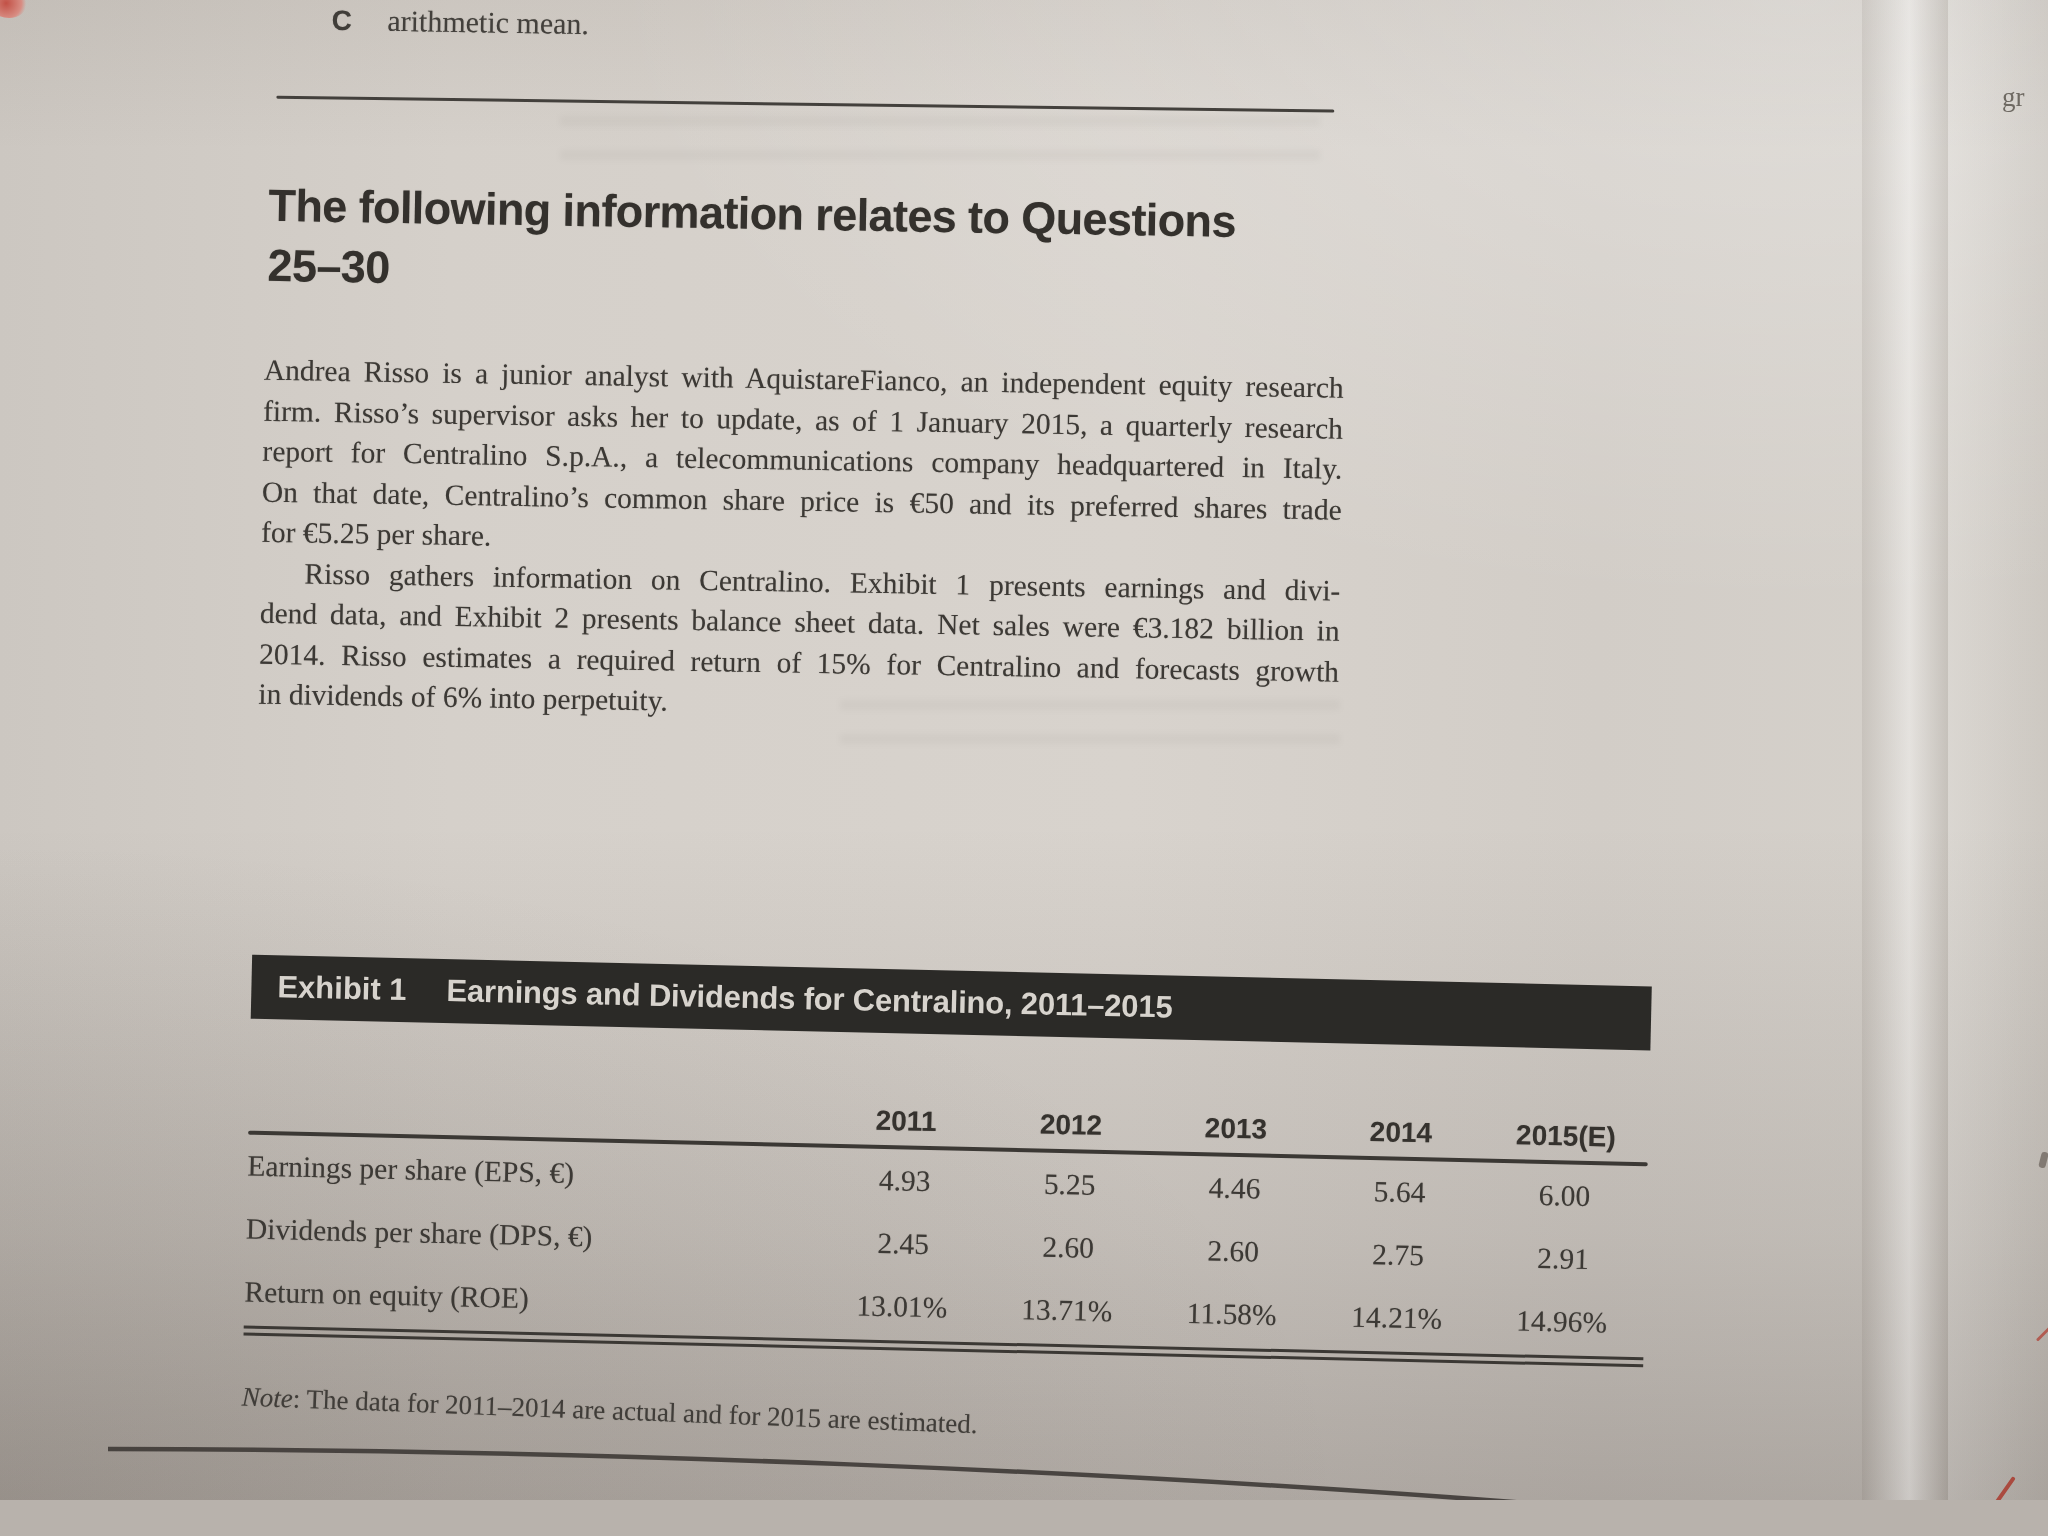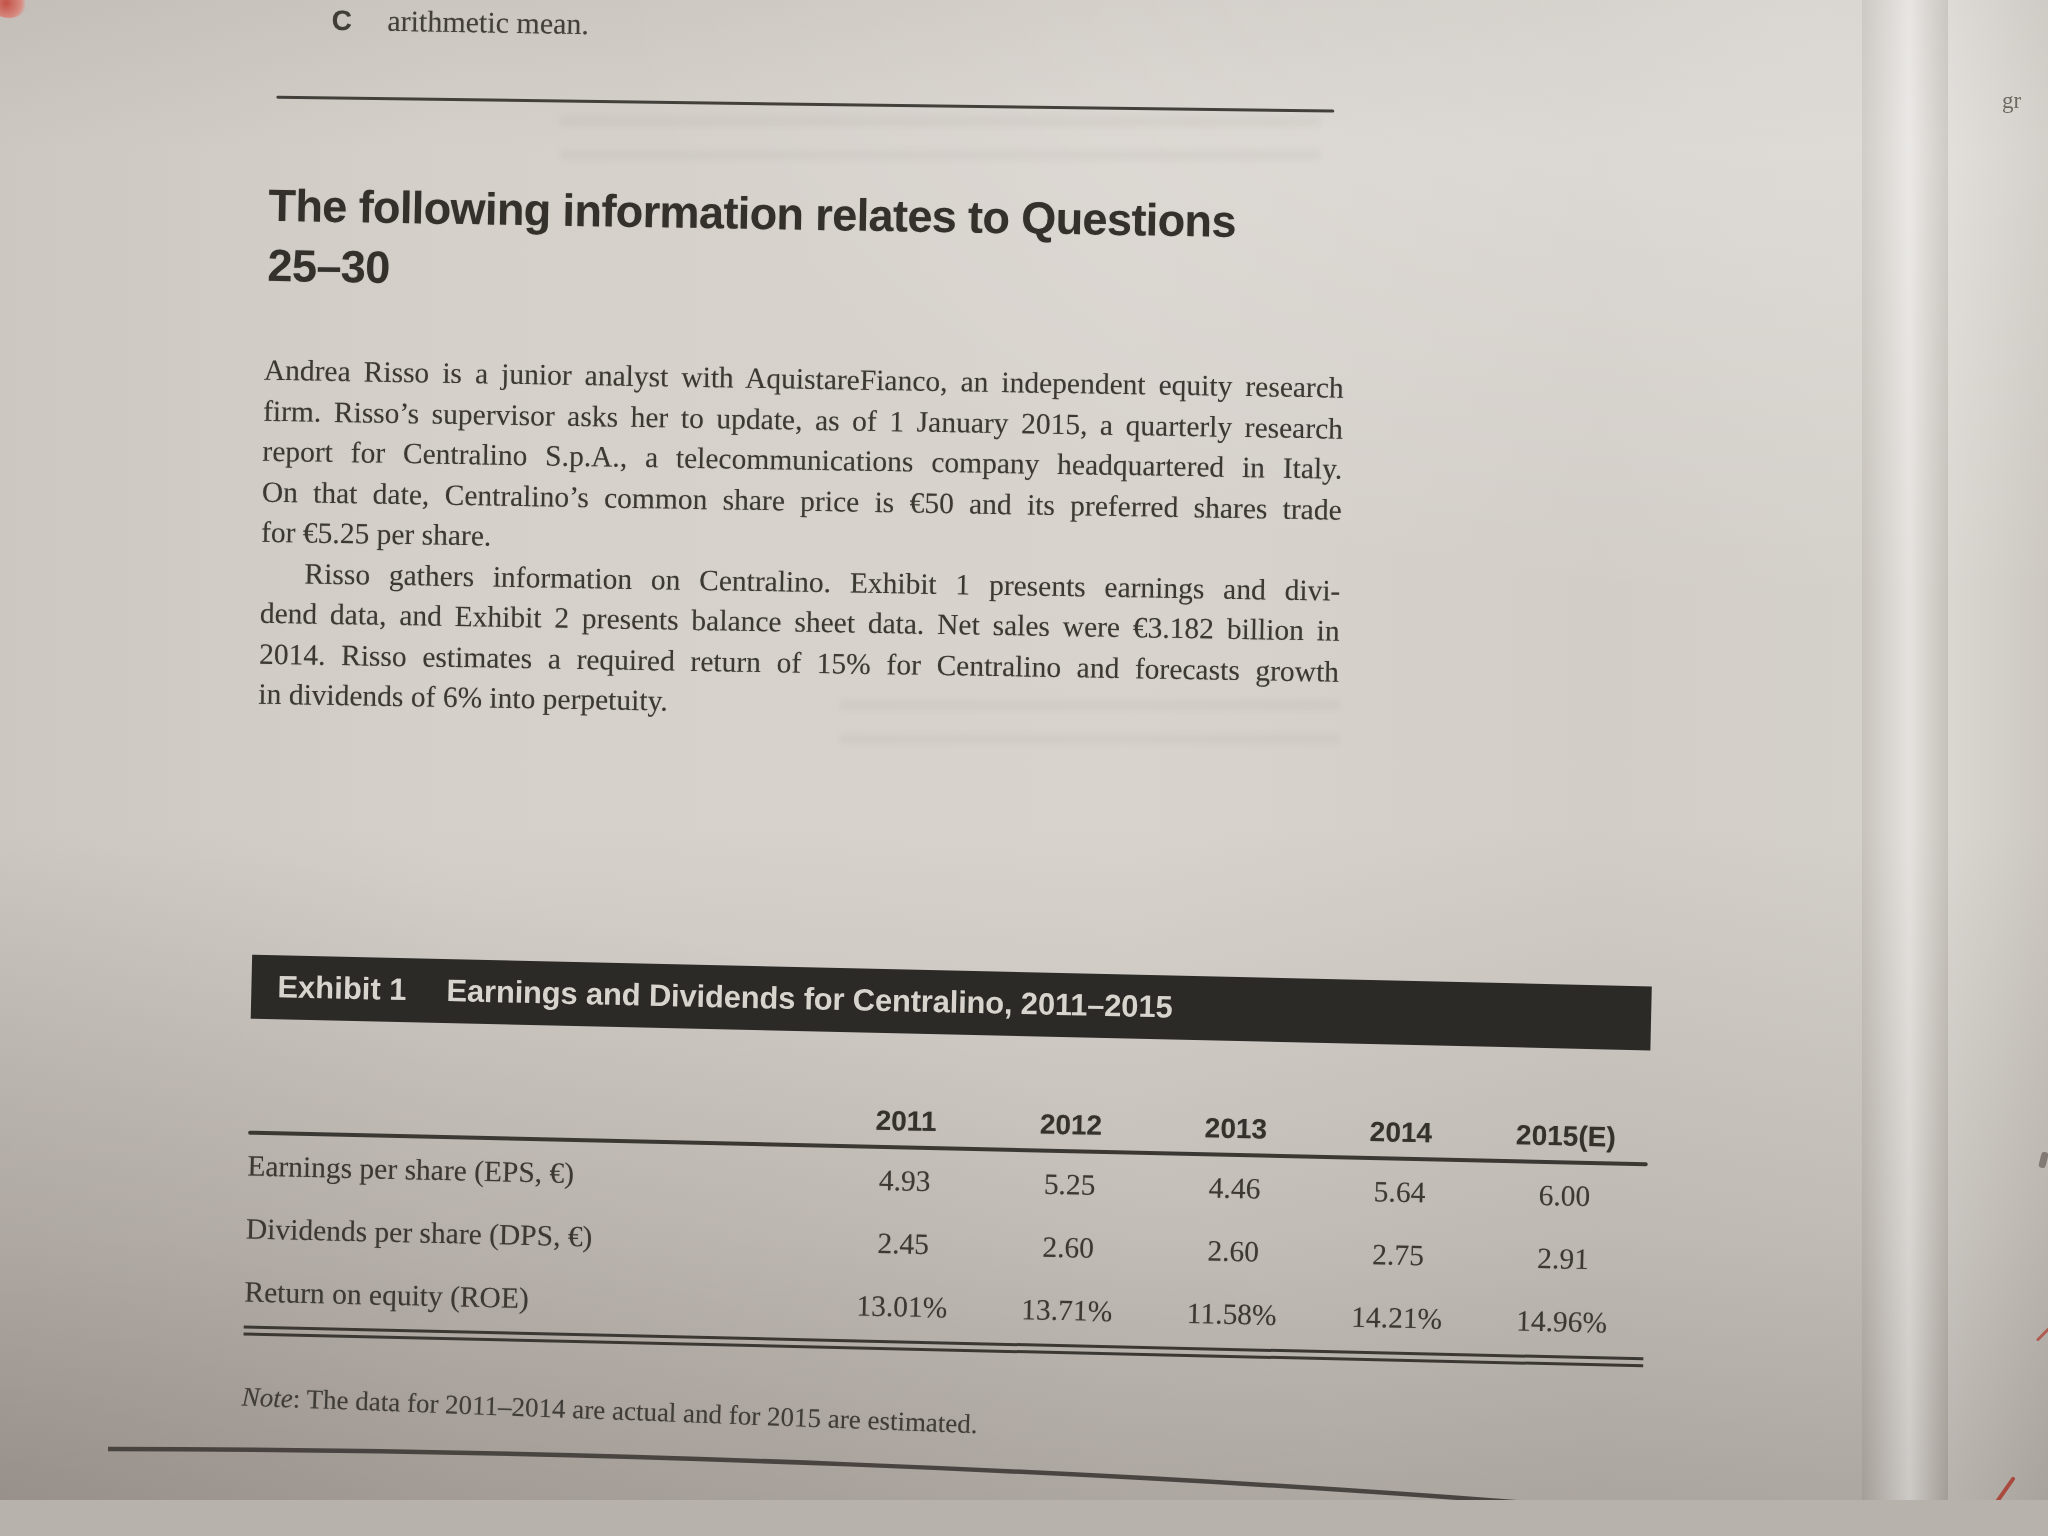--- a/index.html
+++ b/index.html
@@ -54,21 +54,21 @@
   .ycell { text-align:center; }
   .rule-heavy { margin-top:8px; height:4px; background:#3b3834; border-radius:2px; }
   .trow { display:grid; grid-template-columns:575px repeat(5,165px); height:63px; align-items:center;
     font-size:29.5px; color:#3c3935; }
   .tval { text-align:center; }
   .rule-double { margin-top:2px; height:10px; box-sizing:border-box;
     border-top:3px solid #3b3834; border-bottom:3px solid #3b3834; }
   .note { margin-top:46px; font-size:27px; color:#403d39; transform:rotate(0.85deg); transform-origin:left top; }
   .note-label { font-style:italic; }
 
-  .adjacent-text { position:absolute; left:2002px; top:88px; font-size:23px; color:#6e6962;text-align:center; }
+  .adjacent-text { position:absolute; left:2002px; top:82px; font-size:27px; color:#6e6962;text-align:center; }
 
   .bottom-line { position:absolute; left:0; top:0; pointer-events:none; }
 
   .red-dot-tl { position:absolute; left:-9px; top:-9px; width:36px; height:27px; border-radius:50%;
     background:radial-gradient(circle at 42% 45%, #c24b40, #d98a80 60%, rgba(217,138,128,0) 78%); opacity:.95; }
   .pen { position:absolute; background:#a83428; border-radius:3px; opacity:.82; }
   .pen1 { left:1978px; top:1494px; width:46px; height:4px; transform:rotate(-55deg); }
   .pen2 { left:2000px; top:1510px; width:52px; height:4px; transform:rotate(22deg); }
   .pen3 { left:2030px; top:1516px; width:28px; height:4px; transform:rotate(-68deg); }
   .pen4 { left:2034px; top:1332px; width:20px; height:3px; transform:rotate(-45deg); background:#b04034; opacity:.75; }

